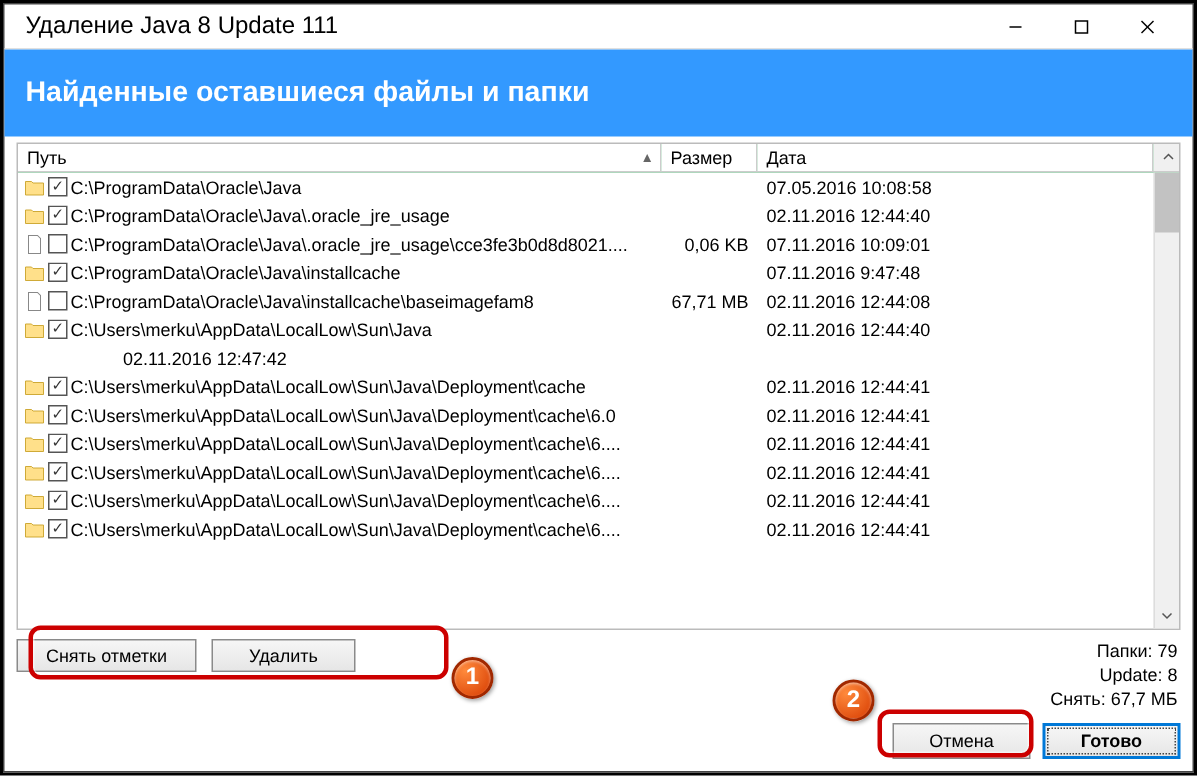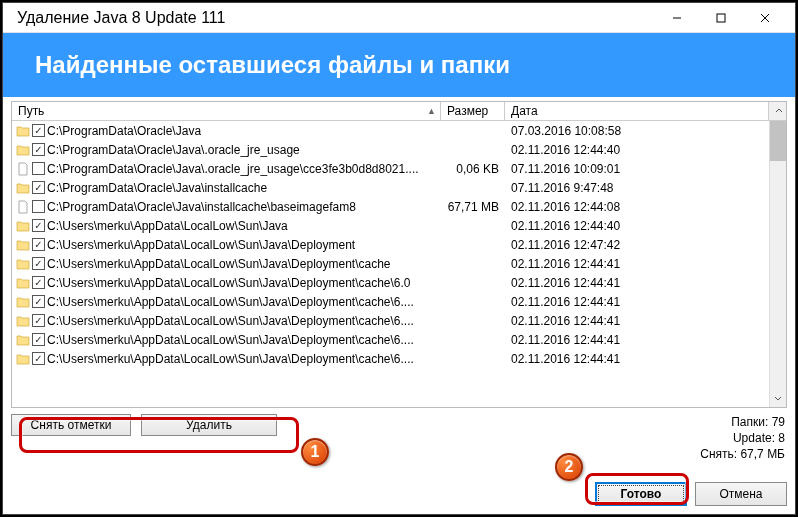--- a/index.html
+++ b/index.html
@@ -2,21 +2,21 @@
 <html><head>
 <meta charset="utf-8">
 <style>
   * { box-sizing: border-box; margin: 0; padding: 0; }
   body { font-family: "Segoe UI", Tahoma, sans-serif; font-size: 12px; background: #000; width: 798px; height: 517px; overflow: hidden; }
   .window { background: #fff; border: 1px solid #444; width: 794px; height: 513px; margin: 2px; position: relative; display: flex; flex-direction: column; }
   .titlebar { height: 30px; display: flex; align-items: center; padding: 0 8px; border-bottom: 1px solid #e0e0e0; }
   .titlebar .title { flex: 1; font-size: 16px; padding-left: 6px; }
   .winbtns { display: flex; gap: 0; }
   .winbtn { width: 44px; height: 28px; display: flex; align-items: center; justify-content: center; cursor: pointer; }
-  .banner { background: #3399ff; color: #fff; font-size: 24px; font-weight: bold; padding: 18px 32px; }
+  .banner { background: #3399ff; color: #fff; font-size: 19px; font-weight: bold; padding: 18px 14px; }
   .content { flex: 1; display: flex; flex-direction: column; padding: 4px 8px 8px 8px; min-height: 0; }
   .tablewrap { border: 1px solid #bbb; display: flex; flex-direction: column; flex: 1; min-height: 0; }
   .thead { display: flex; background: #22c55e; border-bottom: 1px solid #ccc; }
   .th { padding: 2px 6px; border-right: 1px solid #ccc; font-size: 12px; background: #fff; position: relative; }
   .th.path { width: 429px; }
   .th.size { width: 64px; }
   .th.date { flex: 1; }
   .th.scroll { width: 17px; border-right: 0; background: #f0f0f0; }
   .sort-ind { position: absolute; right: 4px; top: 50%; transform: translateY(-50%); font-size: 9px; color: #666; }
   .tbody { flex: 1; overflow: hidden; position: relative; display: flex; justify-content: flex-end; }
@@ -27,25 +27,25 @@
   .cell.size { width: 64px; text-align: right; padding-right: 6px; }
   .cell.date { flex: 1; padding-left: 6px; }
   .folder-icon { width: 14px; height: 12px; flex-shrink: 0; }
   .file-icon { width: 14px; height: 14px; flex-shrink: 0; }
   .chk { width: 13px; height: 13px; border: 1px solid #555; flex-shrink: 0; display: inline-flex; align-items: center; justify-content: center; font-size: 10px; line-height: 1; background: #fff; }
   .chk.checked::after { content: "✓"; color: #333; }
   .vscroll { width: 17px; background: #f0f0f0; display: flex; flex-direction: column; border-left: 1px solid #ddd; }
   .vscroll .arrow { height: 17px; display: flex; align-items: center; justify-content: center; font-size: 8px; color: #555; }
   .vscroll .thumb { background: #c2c2c2; width: 100%; flex: 0 0 40px; margin-top: 0; }
   .vscroll .track { flex: 1; }
-  .bottom { padding-top: 6px; display: flex; flex-direction: column; gap: 16px; }
+  .bottom { padding-top: 6px; display: flex; flex-direction: column; gap: 4px; }
   .bottom-row1 { display: flex; align-items: flex-start; }
   .btn { font-family: inherit; font-size: 12px; padding: 3px 0; background: linear-gradient(#f6f6f6,#e6e6e6); border: 1px solid #8a8a8a; cursor: pointer; text-align: center; }
   .btn-wide { width: 120px; }
-  .btn-wide2 { width: 136px; }
+  .btn-wide2 { width: 96px; }
   .stats { margin-left: auto; text-align: right; font-size: 12px; line-height: 16px; padding-right: 2px; }
   .bottom-row2 { display: flex; justify-content: flex-end; gap: 8px; padding-top: 4px; }
   .btn-primary { width: 92px; border: 2px solid #0078d7; outline: 1px dotted #444; outline-offset: -4px; font-weight: bold; }
   .btn-cancel { width: 92px; }
   
   .callout-box { position: absolute; border: 3px solid #cc0000; border-radius: 8px; pointer-events: none; box-shadow: 0 0 0 1px rgba(255,255,255,0.5) inset; }
   .callout-num { position: absolute; width: 28px; height: 28px; border-radius: 50%; background: radial-gradient(circle at 30% 30%, #ff8a3c, #d63a00); color: #fff; font-weight: bold; font-size: 16px; display: flex; align-items: center; justify-content: center; border: 2px solid #a02800; box-shadow: 1px 1px 3px rgba(0,0,0,.4), inset 0 1px 2px rgba(255,255,255,.5); pointer-events: none; }
 </style>
 </head>
 <body>
@@ -96,21 +96,21 @@
         <div class="rows" id="rows">
             <div class="row">
               <div class="cell path">
                 <svg class="folder-icon" viewBox="0 0 14 12">
                   <path d="M1 2 h4 l1 1 h7 v8 h-12 z" fill="#ffe08a" stroke="#c9a227" stroke-width="0.6"></path>
                 </svg>
                 <span class="chk checked"></span>
                 <span style="overflow: hidden; text-overflow: ellipsis;">C:\ProgramData\Oracle\Java</span>
               </div>
               <div class="cell size"></div>
-              <div class="cell date">07.03.2016 10:08:58</div>
+              <div class="cell date">07.05.2016 10:08:58</div>
             </div>
             <div class="row">
               <div class="cell path">
                 <svg class="folder-icon" viewBox="0 0 14 12">
                   <path d="M1 2 h4 l1 1 h7 v8 h-12 z" fill="#ffe08a" stroke="#c9a227" stroke-width="0.6"></path>
                 </svg>
                 <span class="chk checked"></span>
                 <span style="overflow: hidden; text-overflow: ellipsis;">C:\ProgramData\Oracle\Java\.oracle_jre_usage</span>
               </div>
               <div class="cell size"></div>
@@ -154,27 +154,20 @@
                 <svg class="folder-icon" viewBox="0 0 14 12">
                   <path d="M1 2 h4 l1 1 h7 v8 h-12 z" fill="#ffe08a" stroke="#c9a227" stroke-width="0.6"></path>
                 </svg>
                 <span class="chk checked"></span>
                 <span style="overflow: hidden; text-overflow: ellipsis;">C:\Users\merku\AppData\LocalLow\Sun\Java</span>
               </div>
               <div class="cell size"></div>
               <div class="cell date">02.11.2016 12:44:40</div>
             </div>
             <div class="row">
-              <div class="cell path">
-                <svg class="folder-icon" viewBox="0 0 14 12">
-                  <path d="M1 2 h4 l1 1 h7 v8 h-12 z" fill="#ffe08a" stroke="#c9a227" stroke-width="0.6"></path>
-                </svg>
-                <span class="chk checked"></span>
-                <span style="overflow: hidden; text-overflow: ellipsis;">C:\Users\merku\AppData\LocalLow\Sun\Java\Deployment</span>
-              </div>
               <div class="cell size"></div>
               <div class="cell date">02.11.2016 12:47:42</div>
             </div>
             <div class="row">
               <div class="cell path">
                 <svg class="folder-icon" viewBox="0 0 14 12">
                   <path d="M1 2 h4 l1 1 h7 v8 h-12 z" fill="#ffe08a" stroke="#c9a227" stroke-width="0.6"></path>
                 </svg>
                 <span class="chk checked"></span>
                 <span style="overflow: hidden; text-overflow: ellipsis;">C:\Users\merku\AppData\LocalLow\Sun\Java\Deployment\cache</span>
@@ -255,22 +248,22 @@
         <button class="btn btn-wide">Снять отметки</button>
         <span style="width:10px"></span>
         <button class="btn btn-wide2">Удалить</button>
         <div class="stats">
           <div><span>Папки:</span>&nbsp;<span>79</span></div>
           <div><span>Update:</span>&nbsp;<span>8</span></div>
           <div><span>Снять:</span>&nbsp;<span>67,7 МБ</span></div>
         </div>
       </div>
       <div class="bottom-row2">
+        <button class="btn btn-cancel">Отмена</button>
         <button class="btn btn-primary">Готово</button>
-        <button class="btn btn-cancel">Отмена</button>
       </div>
     </div>
 
   </div>
 
   <div class="callout-box" style="left:16px; top:414px; width:280px; height:36px;"></div>
   <div class="callout-num" style="left:298px; top:435px;">1</div>
   <div class="callout-box" style="left:582px; top:470px; width:104px; height:32px;"></div>
   <div class="callout-num" style="left:552px; top:450px;">2</div>
 

